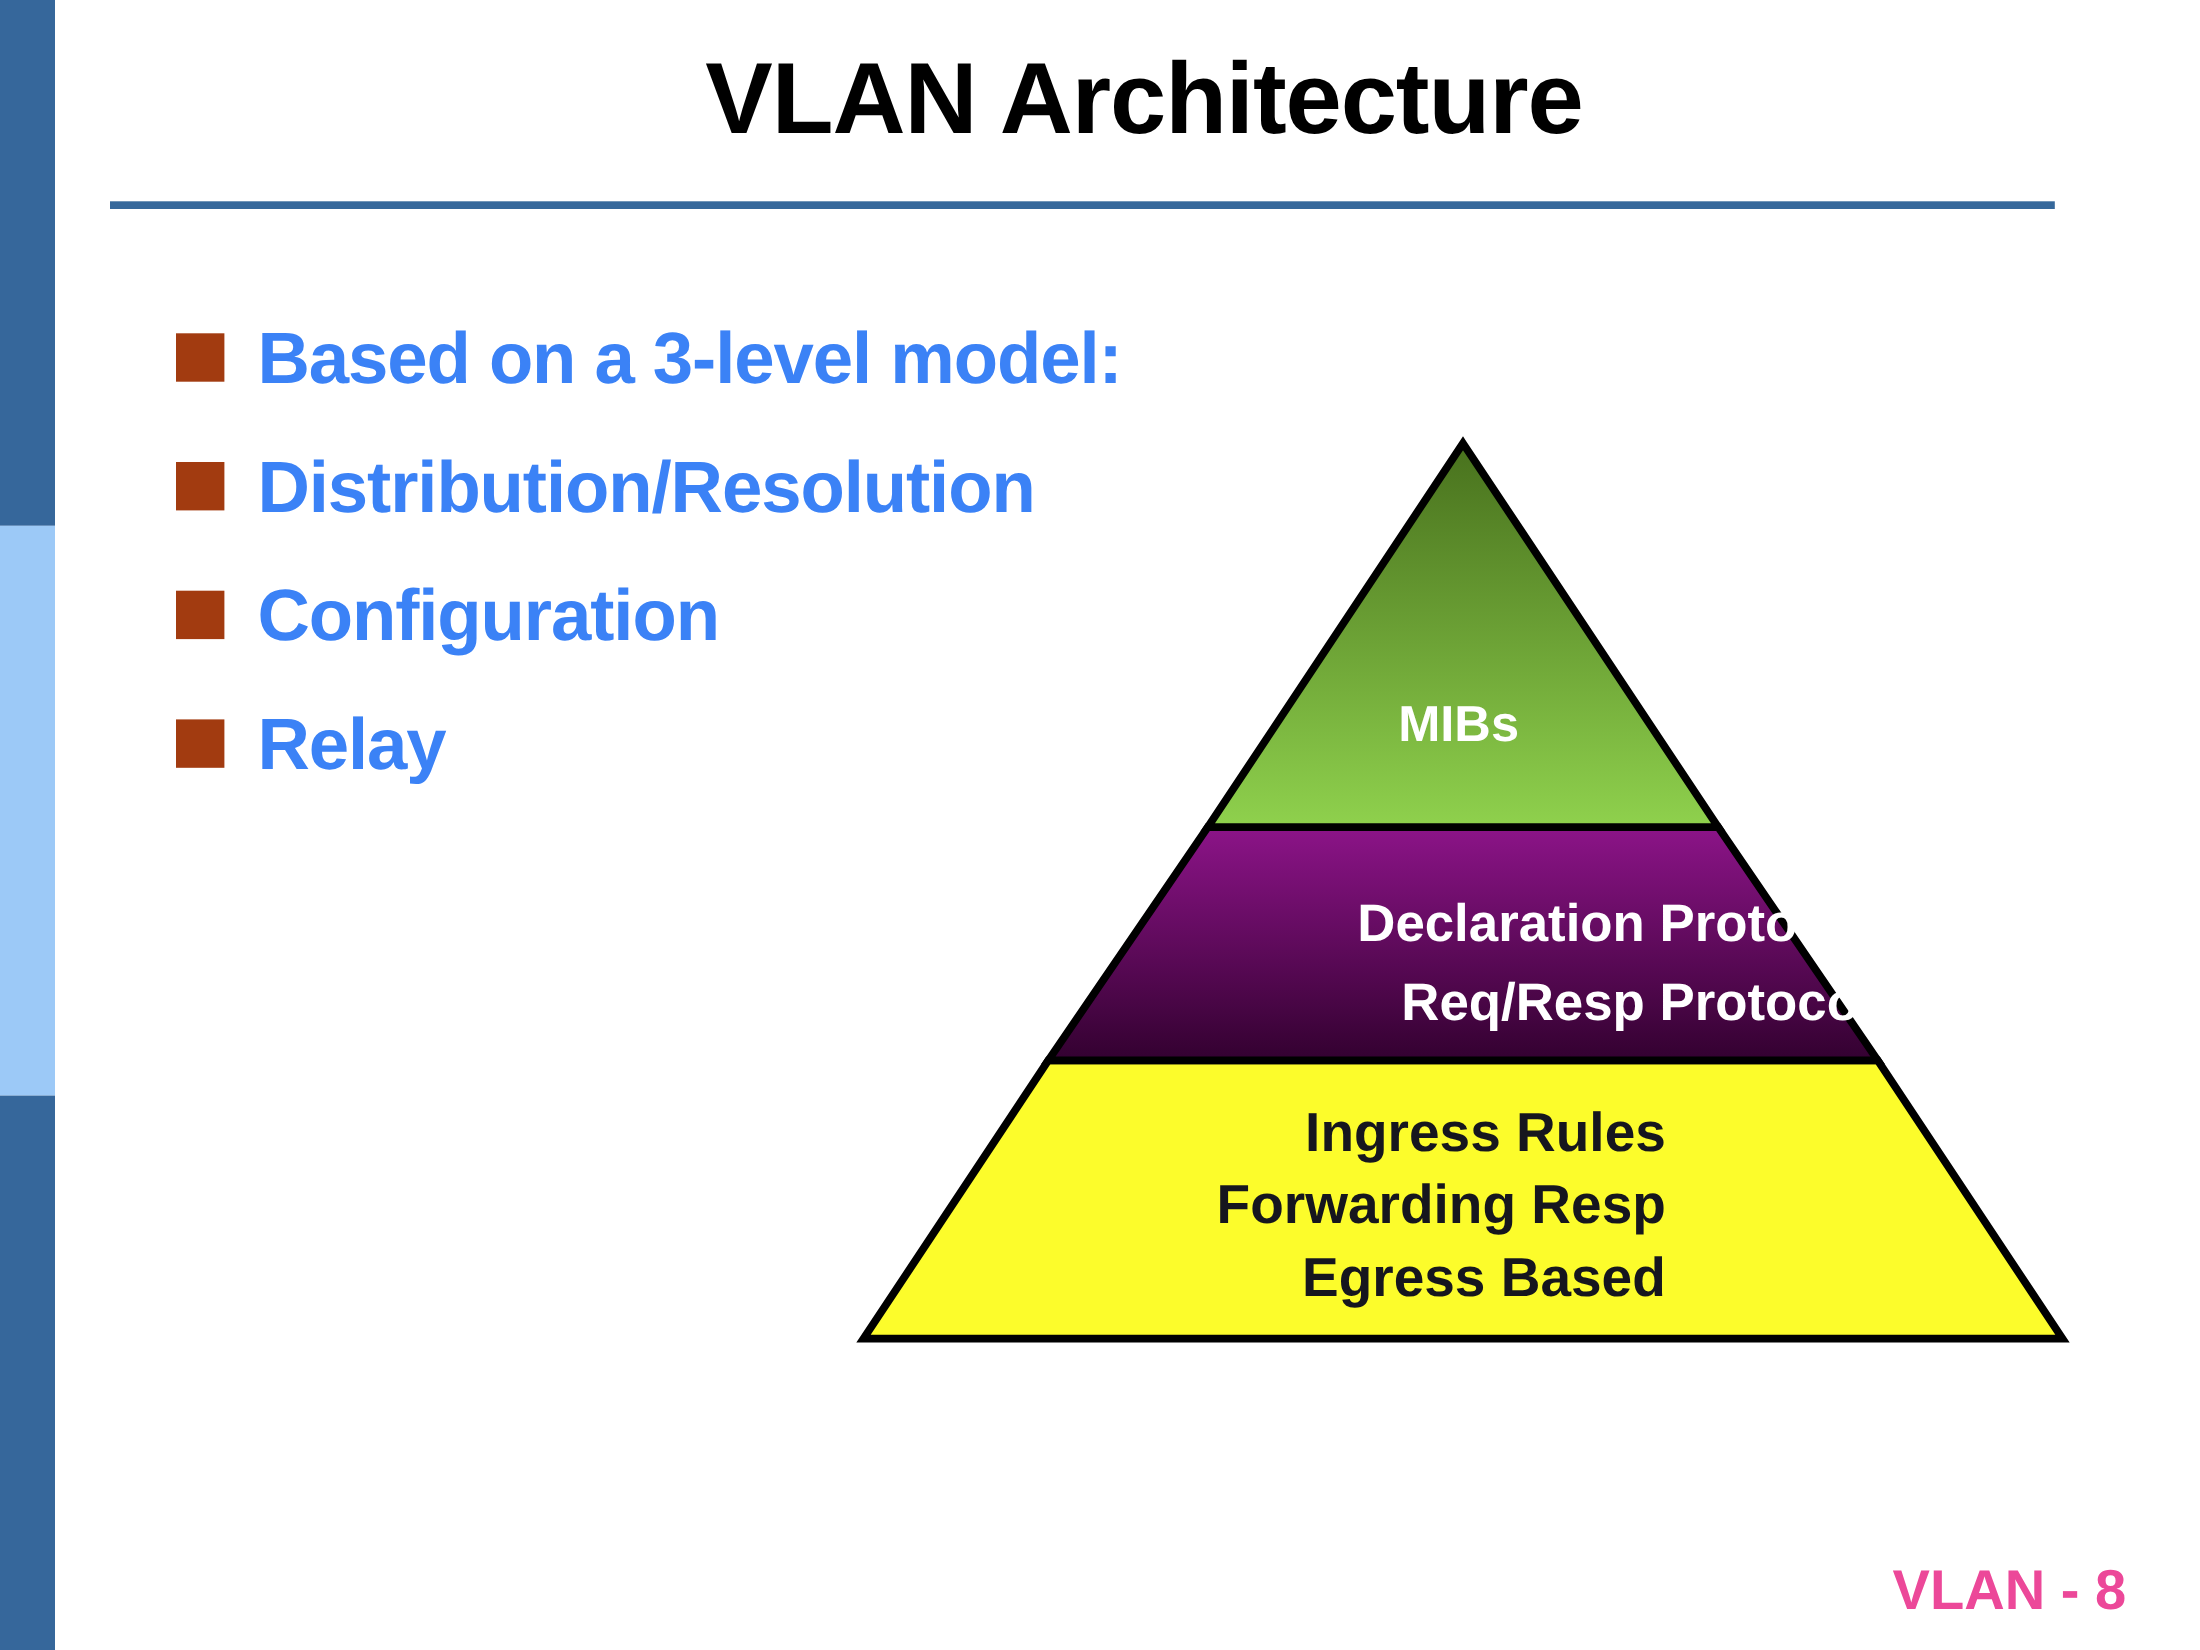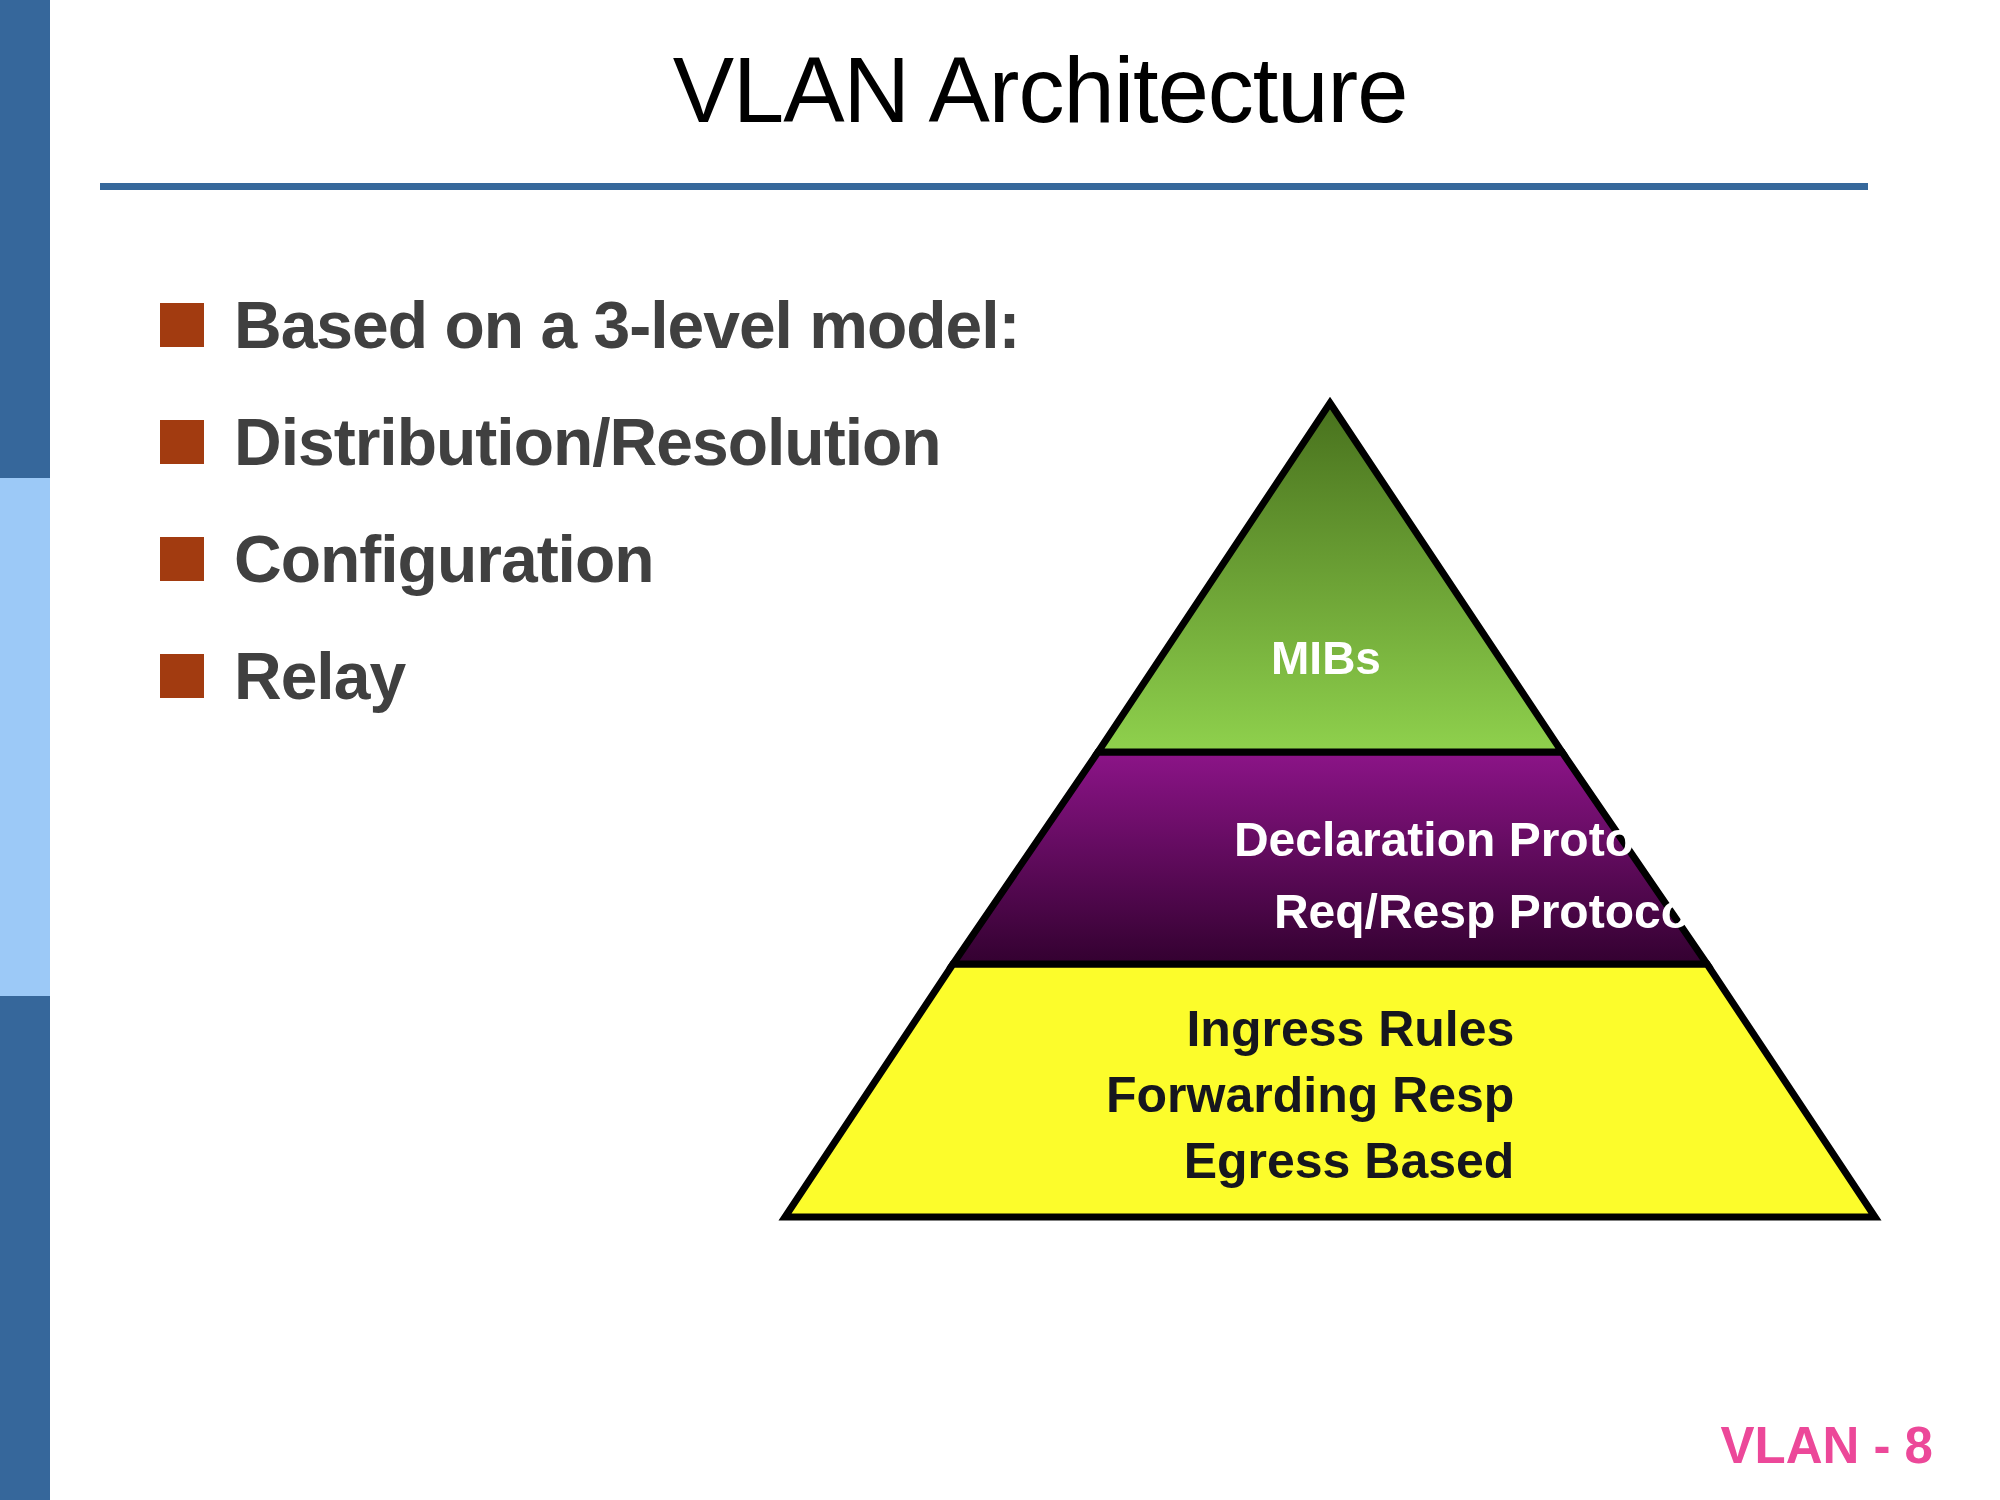--- a/index.html
+++ b/index.html
@@ -17,21 +17,21 @@
   .seg-top    { top: 0;      height: 478px; }
   .seg-mid    { top: 478px;  height: 518px; }
   .seg-bottom { top: 996px;  height: 504px; }
 
   
   .title {
     position: absolute;
     left: 50px; right: 0; top: 40px;
     text-align: center;
     font-size: 92px;
-    font-weight: normal;
+    font-weight: bold;
     color: #000000;
     line-height: 100px;
     letter-spacing: -1px;
     padding-left: 30px;
   }
   .title-rule {
     position: absolute;
     left: 100px; top: 183px;
     width: 1768px; height: 7px;
   }
@@ -40,21 +40,21 @@
   .bullets { position: absolute; left: 160px; top: 266px; }
   .bullet-row { display: flex; align-items: center; height: 117px; }
   .bullet-square {
     width: 44px; height: 44px;
     margin-right: 30px;
     flex: 0 0 44px;
   }
   .bullet-label {
     font-size: 66px;
     font-weight: bold;
-    color: #404040;
+    color: #3b82f6;
     white-space: nowrap;
     letter-spacing: -1px;
   }
 
   
   .pyramid-svg {
     position: absolute;
     left: 740px; top: 380px;
     width: 1180px; height: 860px;
     overflow: visible;

